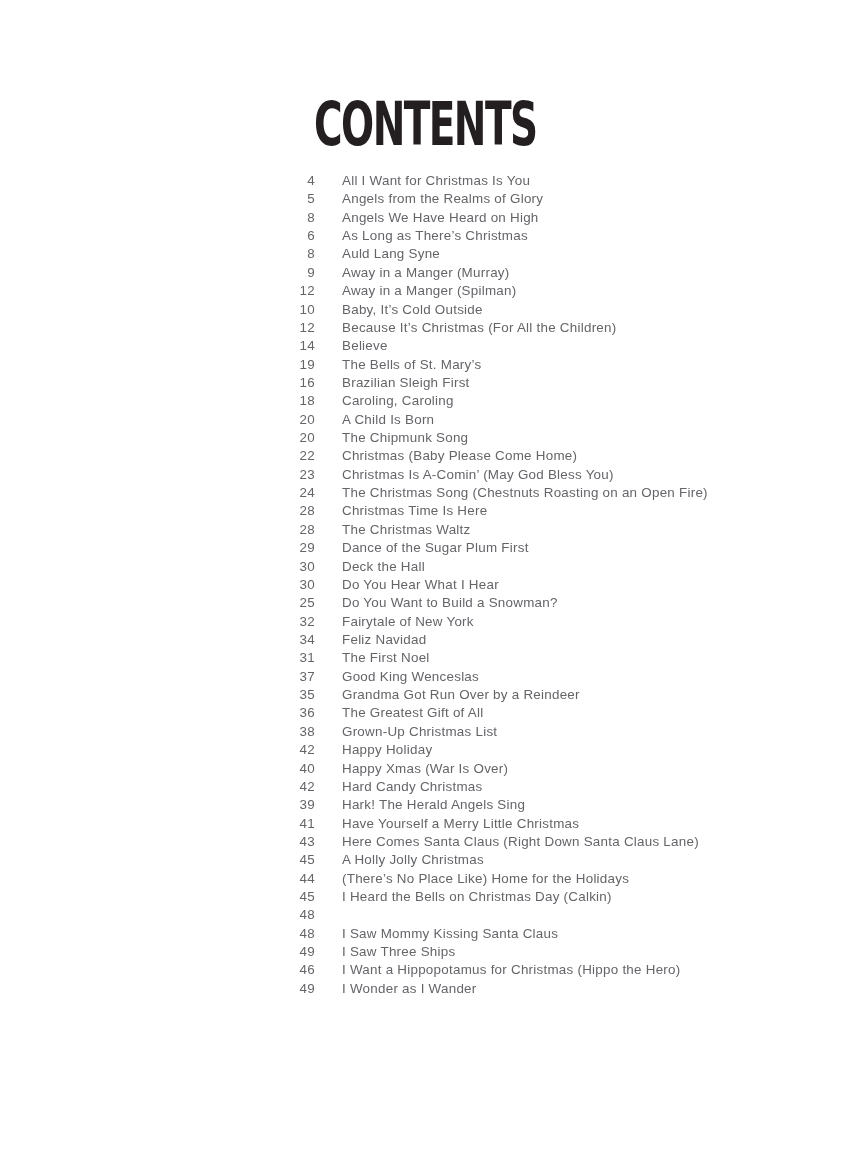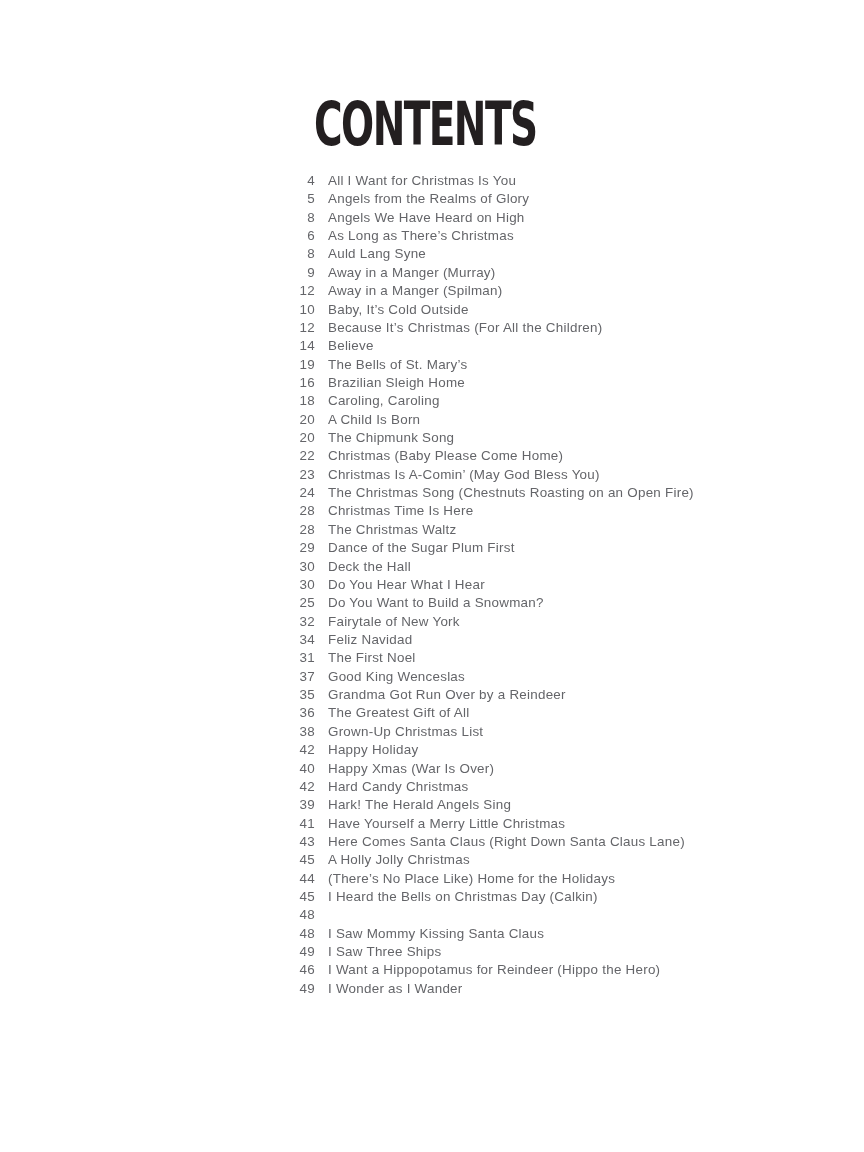--- a/index.html
+++ b/index.html
@@ -54,21 +54,21 @@
     letter-spacing: 0.25px;
     color: var(--body-color);
     white-space: nowrap;
   }
   .toc-num {
     flex: none;
     width: 29px;
     text-align: right;
   }
   .toc-title {
-    margin-left: 13px;
+    margin-left: 27px;
   }
 </style>
 </head>
 <body>
 
 <div class="page">
   <h1 class="contents-title">CONTENTS</h1>
   <ol class="toc">
       <li class="toc-row">
         <span class="toc-num">4</span>
@@ -109,21 +109,21 @@
       <li class="toc-row">
         <span class="toc-num">14</span>
         <span class="toc-title">Believe</span>
       </li>
       <li class="toc-row">
         <span class="toc-num">19</span>
         <span class="toc-title">The Bells of St. Mary’s</span>
       </li>
       <li class="toc-row">
         <span class="toc-num">16</span>
-        <span class="toc-title">Brazilian Sleigh Home</span>
+        <span class="toc-title">Brazilian Sleigh First</span>
       </li>
       <li class="toc-row">
         <span class="toc-num">18</span>
         <span class="toc-title">Caroling, Caroling</span>
       </li>
       <li class="toc-row">
         <span class="toc-num">20</span>
         <span class="toc-title">A Child Is Born</span>
       </li>
       <li class="toc-row">
@@ -236,20 +236,20 @@
       <li class="toc-row">
         <span class="toc-num">48</span>
         <span class="toc-title">I Saw Mommy Kissing Santa Claus</span>
       </li>
       <li class="toc-row">
         <span class="toc-num">49</span>
         <span class="toc-title">I Saw Three Ships</span>
       </li>
       <li class="toc-row">
         <span class="toc-num">46</span>
-        <span class="toc-title">I Want a Hippopotamus for Reindeer (Hippo the Hero)</span>
+        <span class="toc-title">I Want a Hippopotamus for Christmas (Hippo the Hero)</span>
       </li>
       <li class="toc-row">
         <span class="toc-num">49</span>
         <span class="toc-title">I Wonder as I Wander</span>
       </li>
     </ol>
 </div>
 
 </body></html>

